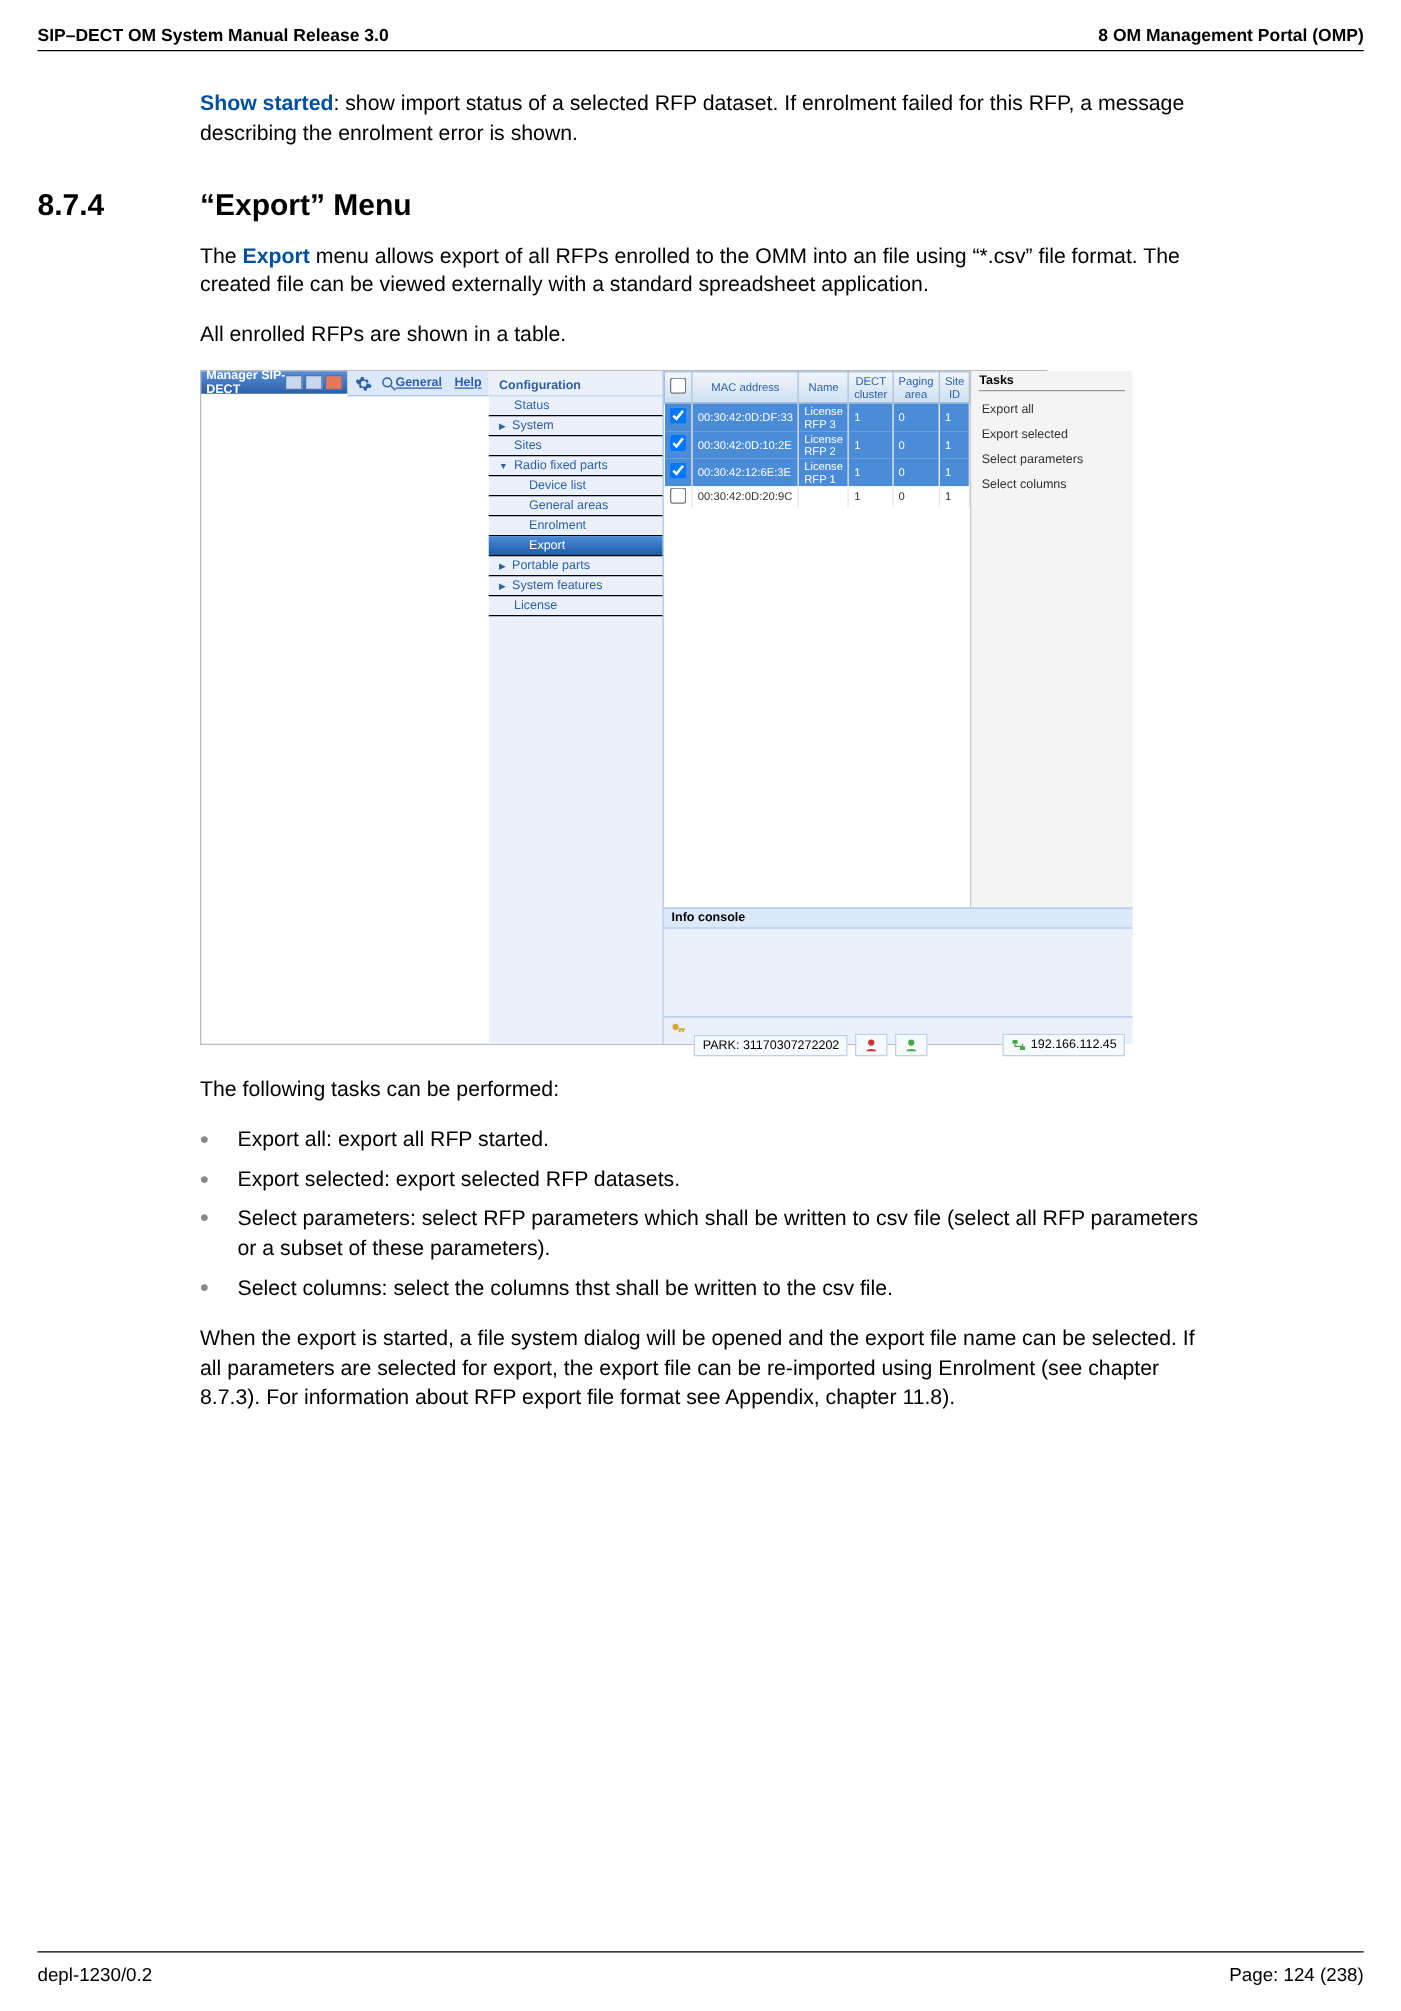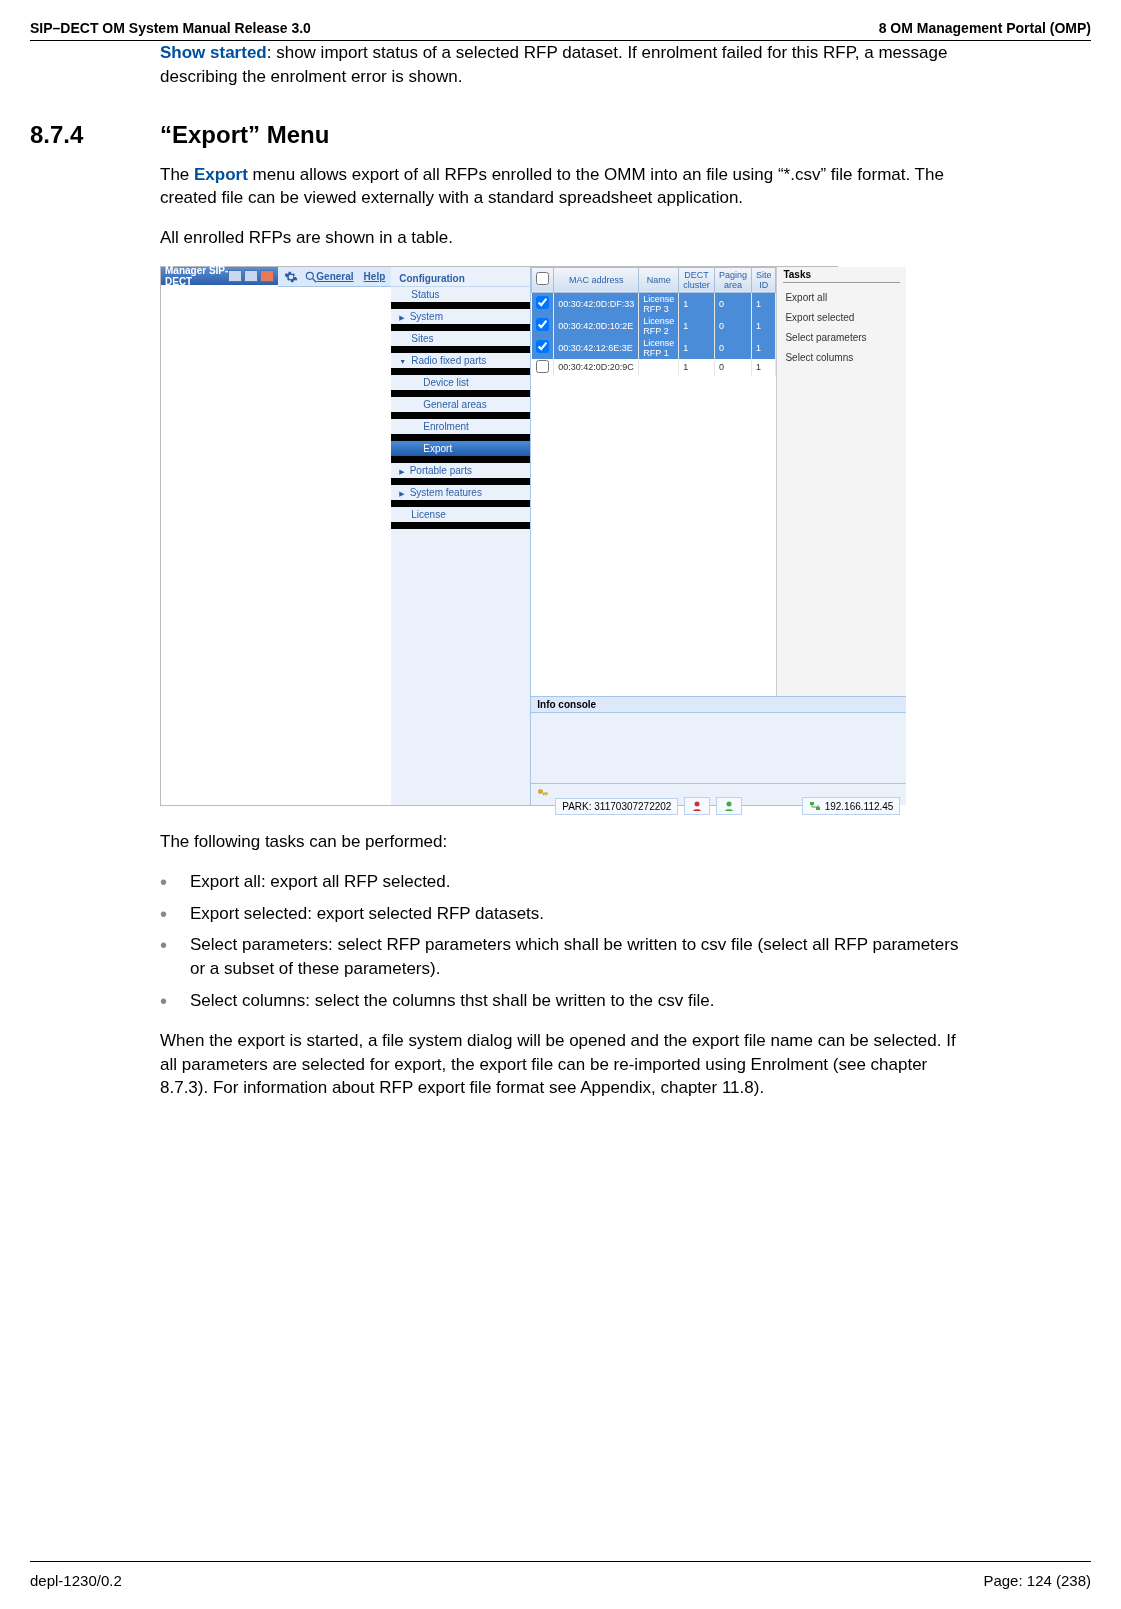--- a/index.html
+++ b/index.html
@@ -15,20 +15,21 @@
       min-height: 1609px;
       position: relative;
     }
     .header {
       display: flex;
       justify-content: space-between;
       font-size: 14px;
       font-weight: bold;
       border-bottom: 1px solid #000;
       padding-bottom: 4px;
+      margin-bottom: 30px;
     }
     .content {
       padding-left: 130px;
       padding-right: 115px;
     }
     .para {
       font-size: 17px;
       line-height: 1.4;
       margin-bottom: 16px;
     }
@@ -89,21 +90,21 @@
     }
     .ss-side-head {
       color: #2c5fa8;
       font-weight: bold;
       padding: 2px 8px;
       border-bottom: 1px solid #c5d8ef;
     }
     .ss-side-item {
       color: #2c5fa8;
       padding: 2px 4px 2px 20px;
-      border-bottom: 7px solid #000000;
+      border-bottom: 1px solid #000000;
       cursor: pointer;
     }
     .ss-side-item.sub { padding-left: 32px; }
     .ss-side-item.selected {
       background: linear-gradient(#4b8cd9, #1f5ba8);
       color: #fff;
     }
     .ss-side-item.has-arrow::before {
       content: "▶";
       font-size: 7px;
@@ -176,21 +177,21 @@
       align-items: center;
       justify-content: space-between;
       padding: 0 6px;
     }
     .ss-status-left { display: flex; align-items: center; gap: 6px; }
     .ss-status-block {
       border: 1px solid #bcd1eb;
       padding: 2px 6px;
       background: #f6faff;
       display: flex;
-      align-items: center;
+      align-items: flex-start;
       gap: 4px;
       margin-top: 24px;
     }
     .ss-icon {
       width: 12px;
       height: 12px;
       display: inline-block;
     }
     .ss-icon.gear { color: #2c5fa8; }
     .ss-icon.search { color: #2c5fa8; }
@@ -386,21 +387,21 @@
           </div>
         </div>
       </div>
     </div>
 
     <p class="para">The following tasks can be performed:</p>
 
     <div class="bullet-list">
       <div class="bullet-item">
         <div class="bullet-dot">•</div>
-        <div class="bullet-text"><span class="blue-label">Export all</span><span>: export all RFP selected.</span></div>
+        <div class="bullet-text"><span class="blue-label">Export all</span><span>: export all RFP started.</span></div>
       </div>
       <div class="bullet-item">
         <div class="bullet-dot">•</div>
         <div class="bullet-text"><span class="blue-label">Export selected</span><span>: export selected RFP datasets.</span></div>
       </div>
       <div class="bullet-item">
         <div class="bullet-dot">•</div>
         <div class="bullet-text"><span class="blue-label">Select parameters</span><span>: select RFP parameters which shall be written to csv file (select all RFP parameters or a subset of these parameters).</span></div>
       </div>
       <div class="bullet-item">

